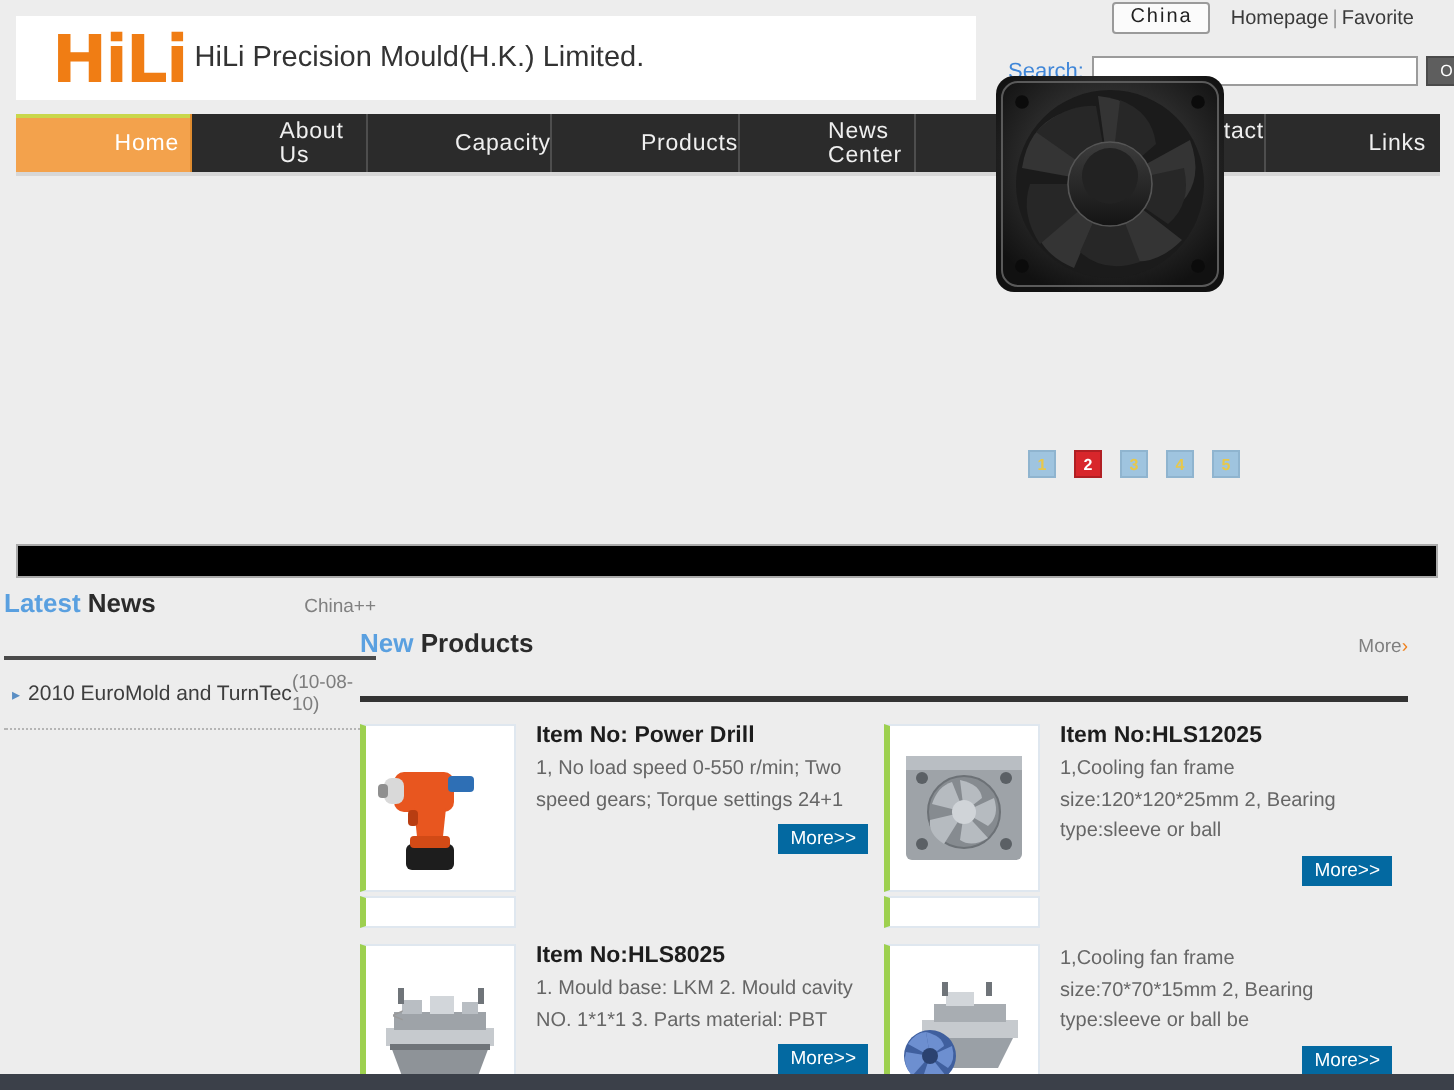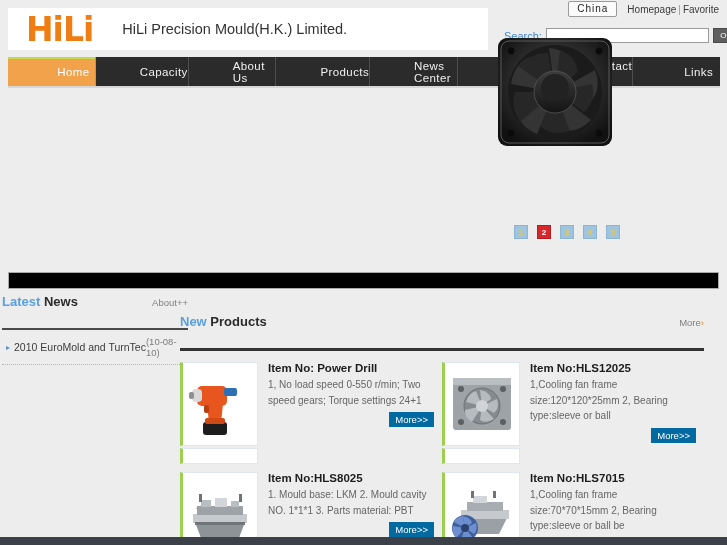--- a/index.html
+++ b/index.html
@@ -8,21 +8,21 @@
     background: #ededed;
     font-family: "Liberation Sans", sans-serif;
     overflow: hidden;
   }
   .page { position: relative; width: 727px; height: 545px; background: #ededed; }
 
   
   .utilbar {
     position: absolute; top: 0; left: 0; width: 727px; height: 18px;
     display: flex; justify-content: flex-end; align-items: center;
-    padding-right: 8px; gap: 10px;
+    padding-right: 20px; gap: 10px;
     font-size: 10px; color: #555;
   }
   .lang-btn {
     border: 1px solid #9a9a9a; background: #fbfbfb; color: #222;
     font-size: 10px; letter-spacing: 1px; padding: 1px 8px 2px 8px;
     border-radius: 2px; line-height: 1.1;
   }
   .util-links { color: #3a3a3a; font-size: 10px; }
   .util-links .sep { color: #999; margin: 0 2px; }
 
@@ -30,21 +30,21 @@
   .header {
     position: absolute; top: 8px; left: 8px; width: 480px; height: 42px;
     background: #ffffff; display: flex; align-items: center;
   }
   .logo {
     font-size: 33px; font-weight: bold; color: #f07d14;
     letter-spacing: -1px; margin-left: 18px;
     font-family: "DejaVu Sans", sans-serif;
   }
   .company-name {
-    margin-left: 29px; font-size: 14.5px; color: #333; white-space: nowrap;
+    margin-left: 4px; font-size: 14.5px; color: #333; white-space: nowrap;
   }
 
   
   .searchrow {
     position: absolute; top: 28px; left: 504px;
     display: flex; align-items: center; gap: 4px;
   }
   .search-label { color: #3f86d8; font-size: 11px; }
   .search-input {
     width: 163px; height: 15px; border: 1px solid #9b9b9b;
@@ -181,22 +181,22 @@
   </div>
 
   <div class="searchrow">
     <span class="search-label">Search:</span>
     <input class="search-input" type="text" placeholder="" style="">
     <div class="search-ok">OK</div>
   </div>
 
   <div class="nav">
     <div class="nav-item active">Home</div>
+    <div class="nav-item">About Us</div>
     <div class="nav-item">Capacity</div>
-    <div class="nav-item">About Us</div>
     <div class="nav-item">Products</div>
     <div class="nav-item">News Center</div>
     <div class="nav-item">Jobs</div>
     <div class="nav-item">Contact Us</div>
     <div class="nav-item">Links</div>
   </div>
 
   <div class="banner">
 
     <div class="fan-wrap">
@@ -251,21 +251,21 @@
       <div class="dot-btn">4</div>
       <div class="dot-btn">5</div>
     </div>
   </div>
 
   <div class="black-band"></div>
 
   <div class="news-col">
     <div class="sec-head">
       <div class="sec-title"><span class="hl">Latest</span><span> News</span></div>
-      <div class="sec-more">About++</div>
+      <div class="sec-more">China++</div>
     </div>
     <div class="news-rule"></div>
 
     <div class="news-item">
       <span class="bullet">▸</span>
       <span class="ntitle">2010 EuroMold and TurnTec</span>
       <span class="ndate">(10-08-10)</span>
     </div>
   </div>
 
@@ -373,21 +373,20 @@
                 <path d="M16 50 L24 60 Q17 63 13 59 Z"></path>
                 <path d="M16 50 L7 60 Q2 54 4 48 Z"></path>
                 <path d="M16 50 L5 44 Q9 38 14 38 Z"></path>
               </g>
               <circle cx="16" cy="50" r="4" fill="#2b4270"></circle>
             </svg>
           </div>
           <div class="thumb-strip"></div>
         </div>
         <div class="prod-info">
-          <div class="prod-title">Item No:HLS7015</div>
           <div class="prod-desc">1,Cooling fan frame size:70*70*15mm 2, Bearing type:sleeve or ball be</div>
           <div class="more-btn">More&gt;&gt;</div>
         </div>
       </div>
 
     </div>
   </div>
 
   <div class="scroll-prev">&lt;</div>
 

